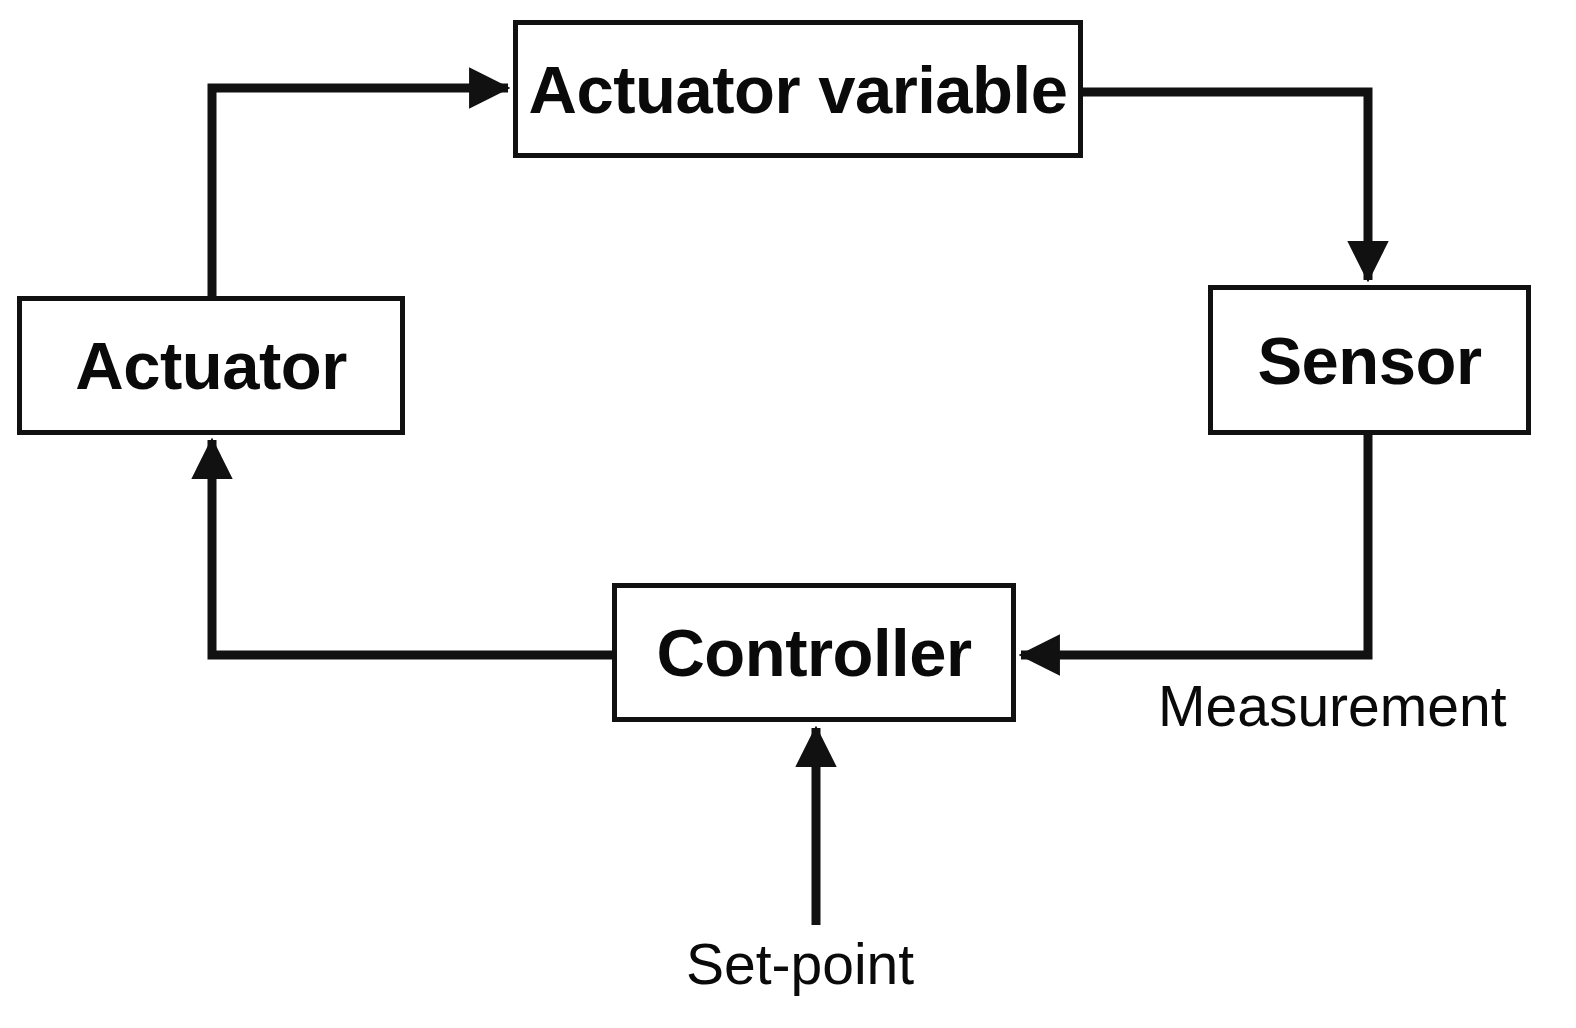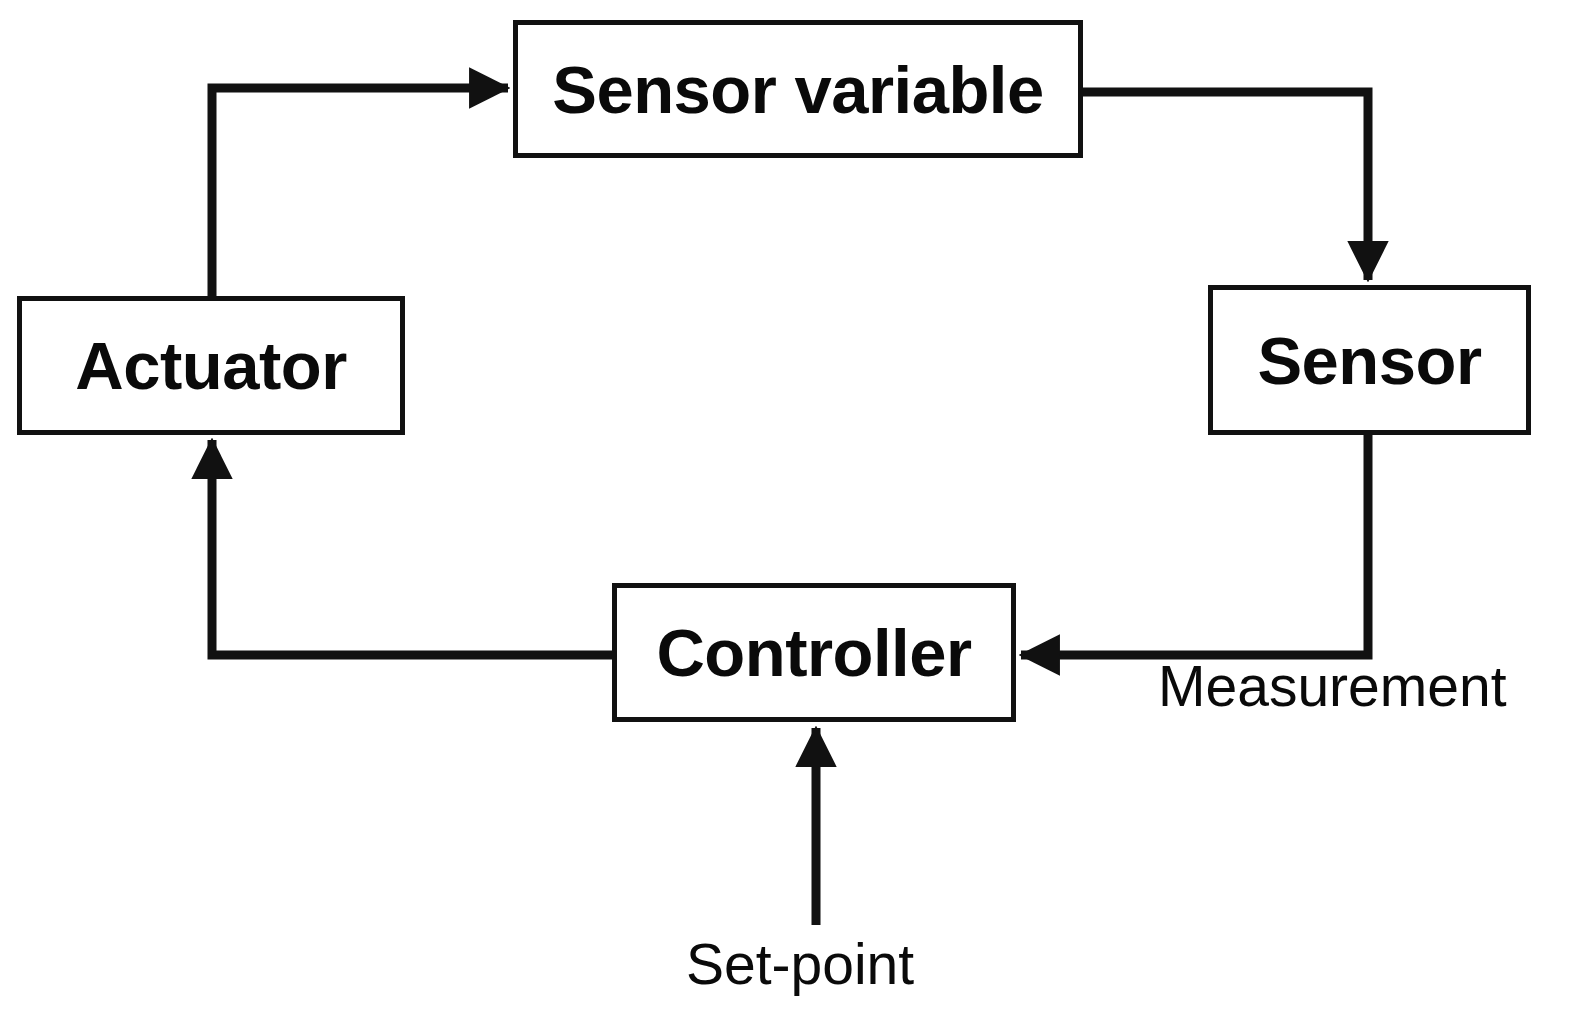--- a/index.html
+++ b/index.html
@@ -64,21 +64,21 @@
   .edge-label {
     position: absolute;
     color: #0a0a0a;
     font-size: 57px;
     font-weight: normal;
     line-height: 1;
     white-space: nowrap;
     z-index: 4;
   }
   #label-control-action { left: 20px;  top: 678px; }
-  #label-measurement    { left: 1158px; top: 658px; text-align: center; }
+  #label-measurement    { left: 1158px; top: 678px; text-align: center; }
   #label-set-point      { left: 686px; top: 936px; text-align: right; }
 </style>
 </head>
 <body>
 
 <div id="canvas">
 
   <svg id="wiring" viewBox="0 0 1576 1028" xmlns="http://www.w3.org/2000/svg">
     <defs>
       <marker id="arrow-right" viewBox="0 0 10 10" refX="9.4" refY="5" markerWidth="4.6" markerHeight="4.6" orient="auto-start-reverse">
@@ -91,21 +91,21 @@
     <path d="M 1082 92 L 1368 92 L 1368 280" fill="none" stroke="#111111" stroke-width="9" stroke-linecap="butt" stroke-linejoin="miter" marker-end="url(#arrow-right)"></path>
 
     <path d="M 1368 435 L 1368 655 L 1021 655" fill="none" stroke="#111111" stroke-width="9" stroke-linecap="butt" stroke-linejoin="miter" marker-end="url(#arrow-right)"></path>
 
     <path d="M 612 655 L 212 655 L 212 440" fill="none" stroke="#111111" stroke-width="9" stroke-linecap="butt" stroke-linejoin="miter" marker-end="url(#arrow-right)"></path>
 
     <path d="M 816 925 L 816 728" fill="none" stroke="#111111" stroke-width="9" stroke-linecap="butt" stroke-linejoin="miter" marker-end="url(#arrow-right)"></path>
   </svg>
 
   <div class="node" id="node-process-variable">
-    <span class="node-label">Sensor variable</span>
+    <span class="node-label">Actuator variable</span>
   </div>
 
   <div class="node" id="node-actuator">
     <span class="node-label">Actuator</span>
   </div>
 
   <div class="node" id="node-sensor">
     <span class="node-label">Sensor</span>
   </div>
 

